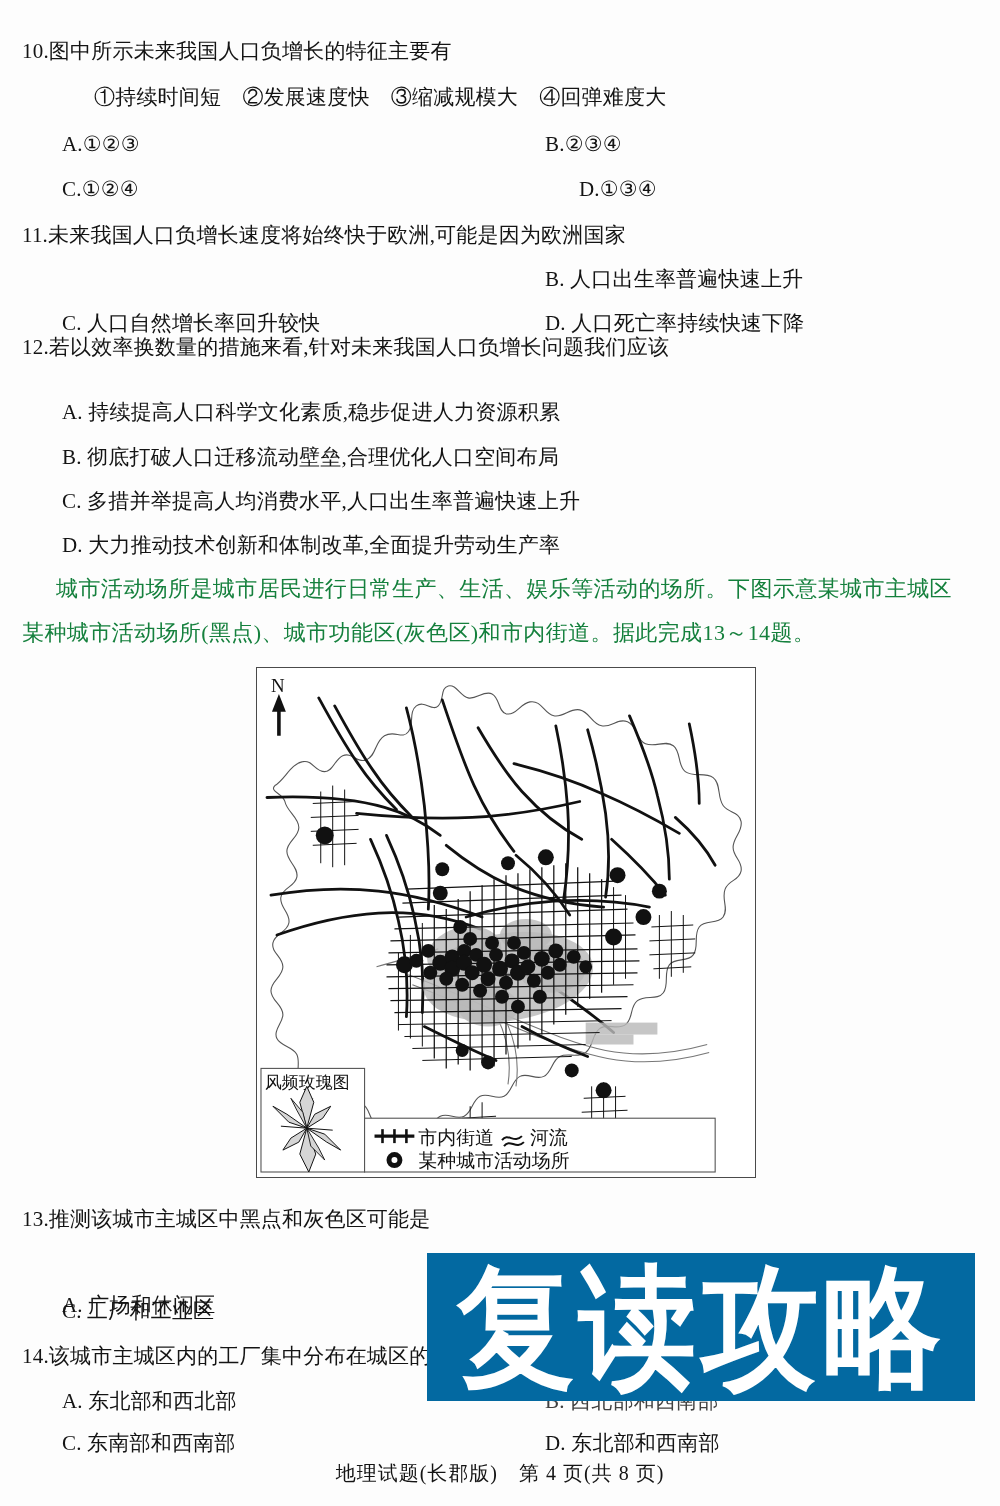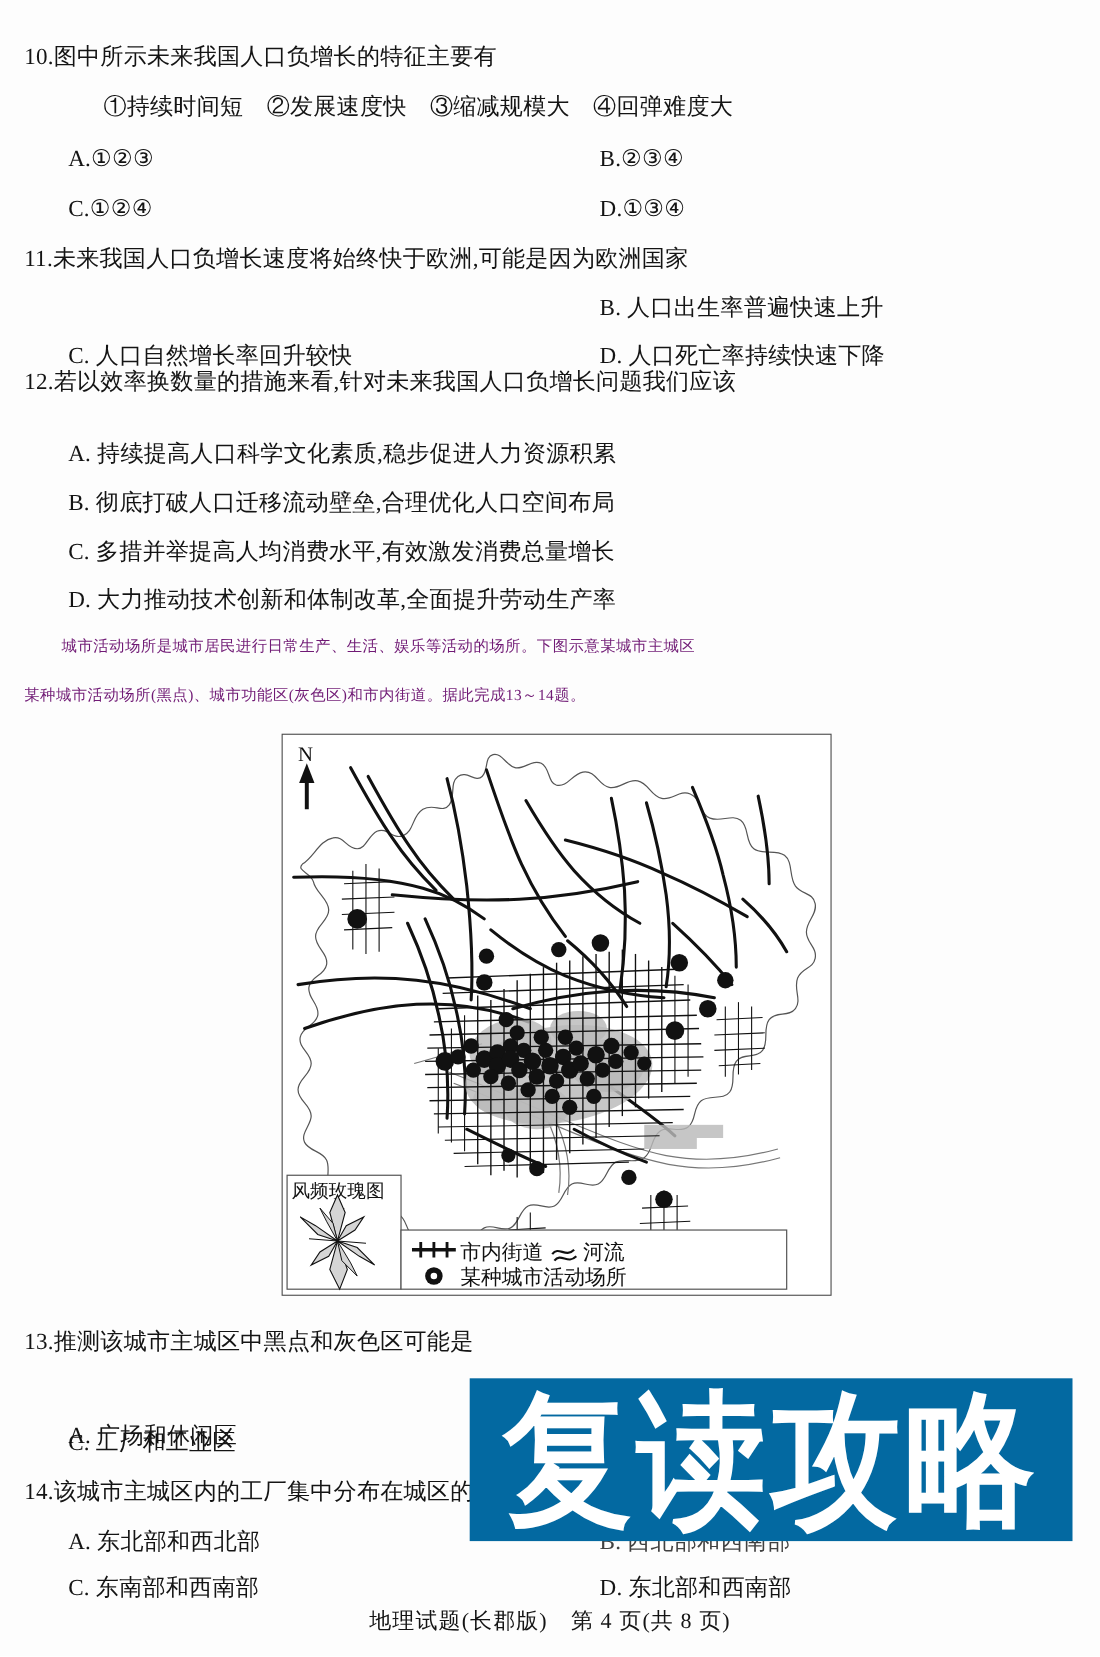--- a/index.html
+++ b/index.html
@@ -31,24 +31,24 @@
     white-space: nowrap;
     letter-spacing: 0.2px;
     color: #141414;
   }
   .stem { left: 22px; }
   .opt  { font-size: 21px; }
   .opt-a { left: 62px; }
   .opt-b { left: 545px; }
   .para {
     position: absolute;
-    font-size: 14px;
+    font-size: 22px;
     line-height: 30px;
     letter-spacing: 0.4px;
-    color: #701a75;
+    color: #15803d;
     white-space: nowrap;
   }
 
   
   .map-wrap {
     position: absolute;
     left: 256px;
     top: 667px;
     width: 500px;
     height: 511px;
@@ -101,31 +101,31 @@
 </head>
 <body>
 
 <div class="page">
 
   <div class="qline stem" style="top:38px;">10.图中所示未来我国人口负增长的特征主要有</div>
   <div class="qline" style="left:62px; top:84px;margin-left:32px;">①持续时间短　②发展速度快　③缩减规模大　④回弹难度大</div>
   <div class="qline opt opt-a" style="top:131px;">A.①②③</div>
   <div class="qline opt opt-b" style="top:131px;">B.②③④</div>
   <div class="qline opt opt-a" style="top:176px;">C.①②④</div>
-  <div class="qline opt opt-b" style="top:176px;">D.①③④</div>
+  <div class="qline opt opt-b" style="top:176px;margin-left:34px;">D.①③④</div>
 
   <div class="qline stem" style="top:222px;">11.未来我国人口负增长速度将始终快于欧洲,可能是因为欧洲国家</div>
   <div class="qline opt opt-b" style="top:266px;">B. 人口出生率普遍快速上升</div>
   <div class="qline opt opt-a" style="top:310px;">C. 人口自然增长率回升较快</div>
   <div class="qline opt opt-b" style="top:310px;">D. 人口死亡率持续快速下降</div>
 
   <div class="qline stem" style="top:334px;">12.若以效率换数量的措施来看,针对未来我国人口负增长问题我们应该</div>
   <div class="qline opt opt-a" style="top:399px;">A. 持续提高人口科学文化素质,稳步促进人力资源积累</div>
   <div class="qline opt opt-a" style="top:444px;">B. 彻底打破人口迁移流动壁垒,合理优化人口空间布局</div>
-  <div class="qline opt opt-a" style="top:488px;">C. 多措并举提高人均消费水平,有效激发消费总量增长</div>
+  <div class="qline opt opt-a" style="top:488px;">C. 多措并举提高人均消费水平,人口出生率普遍快速上升</div>
   <div class="qline opt opt-a" style="top:532px;">D. 大力推动技术创新和体制改革,全面提升劳动生产率</div>
 
   <div class="para" style="left:56px; top:574px;">城市活动场所是城市居民进行日常生产、生活、娱乐等活动的场所。下图示意某城市主城区</div>
   <div class="para" style="left:22px; top:618px;">某种城市活动场所(黑点)、城市功能区(灰色区)和市内街道。据此完成13～14题。</div>
 
   <div class="map-wrap">
     <svg viewBox="0 0 500 511" xmlns="http://www.w3.org/2000/svg">
       <defs>
         <style>
           .cb   { fill:none; stroke:#555; stroke-width:1.1; }

